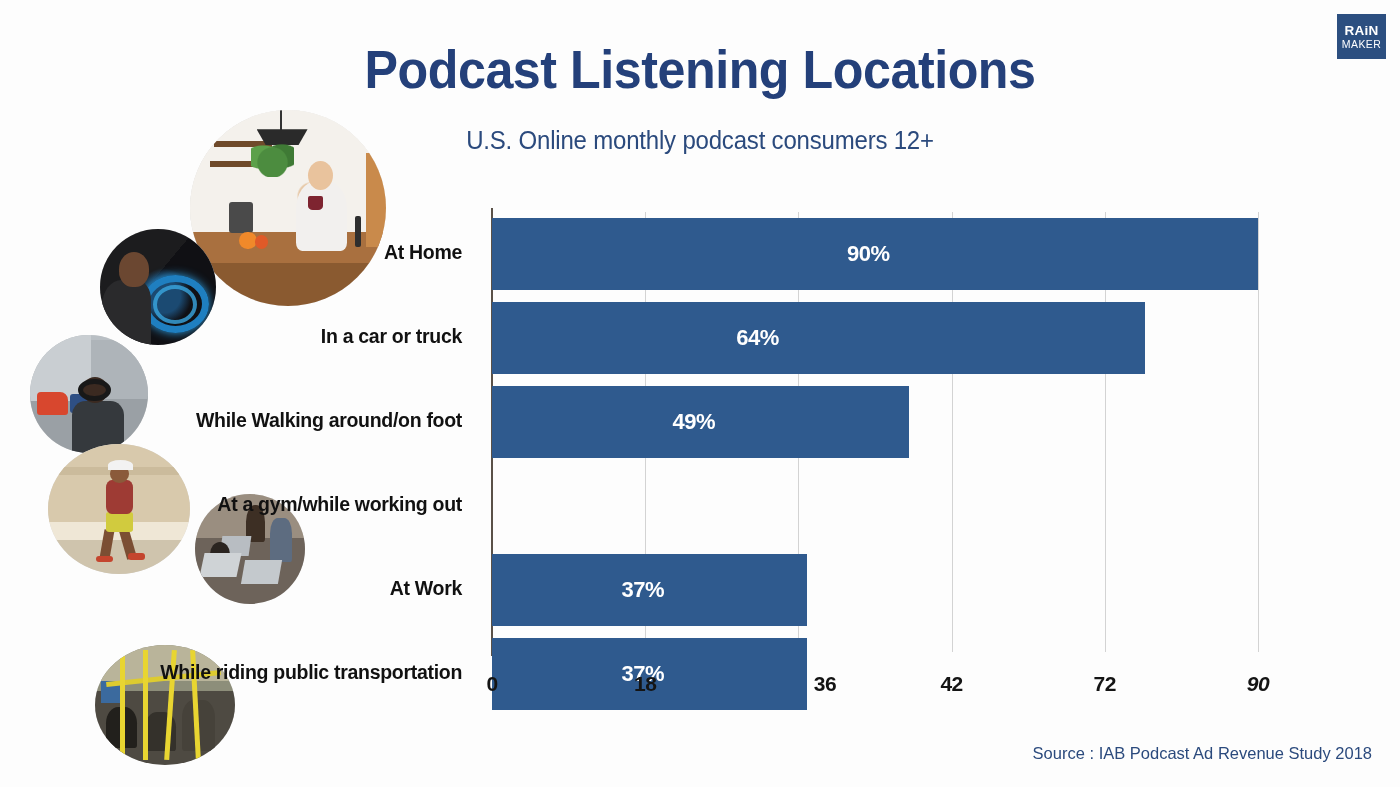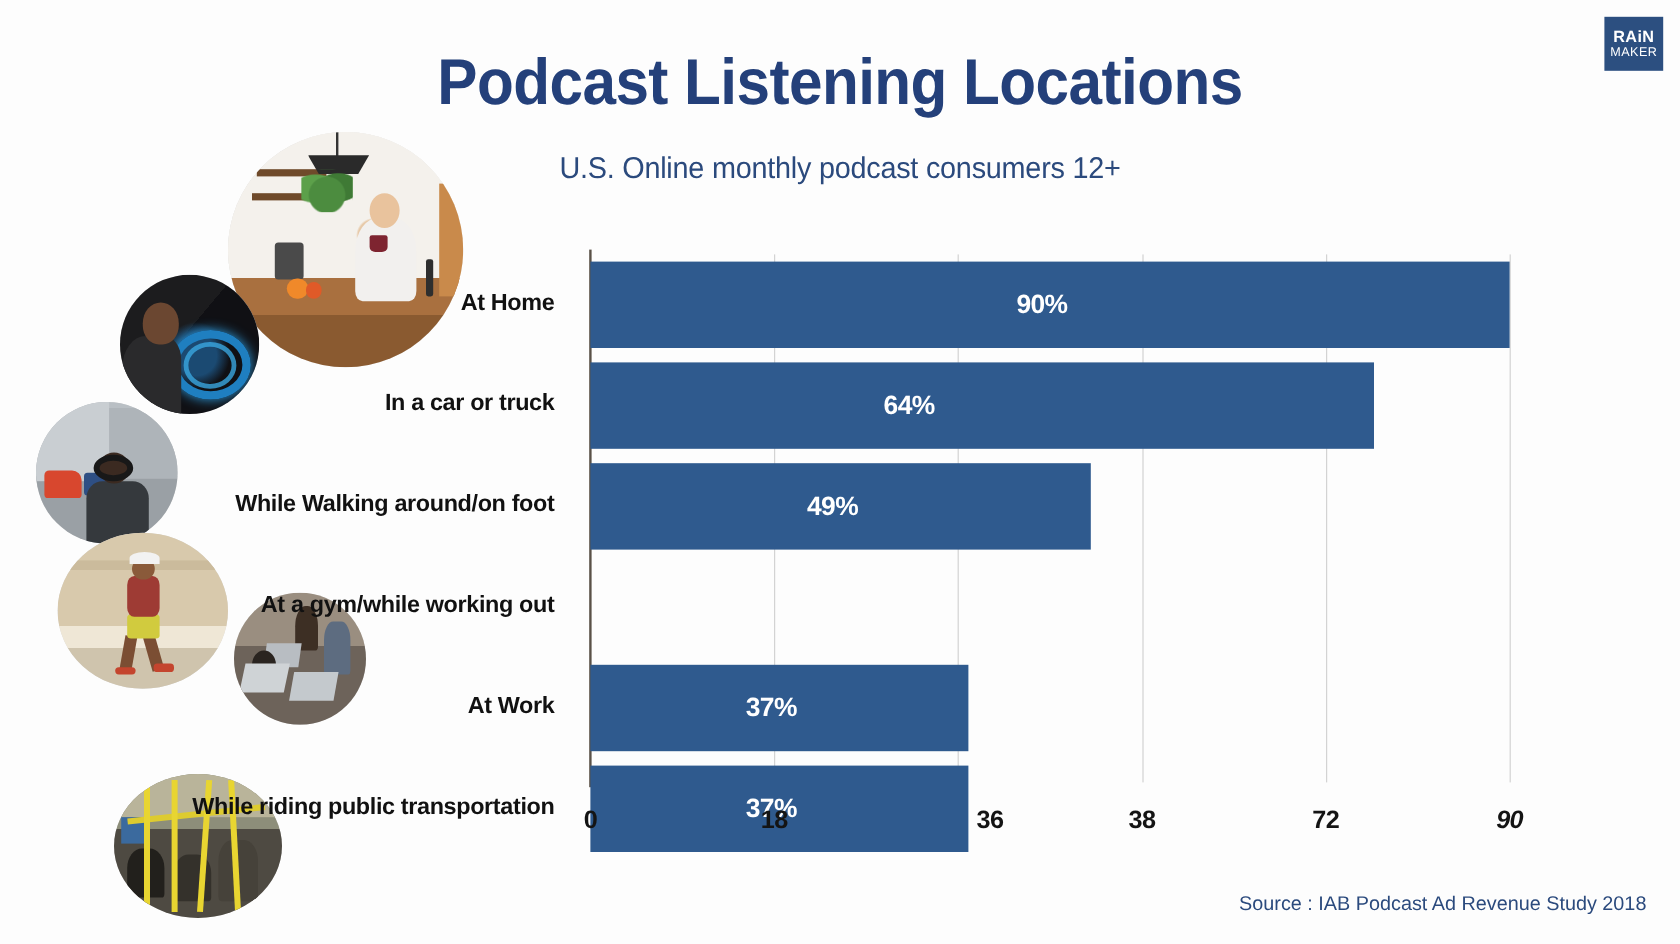--- a/index.html
+++ b/index.html
@@ -398,21 +398,21 @@
       <div class="cat-label-wrap" style="top: 577px;">At Work</div>
       <div class="bar-row" style="top: 638px; left: 492px; width: 314.911px;">
         <div class="bar" style="width: 314.911px; background: rgb(47, 90, 142);">
           <div class="bar-value" style="color: rgb(255, 255, 255); left: 129.456px;">37%</div>
         </div>
       </div>
       <div class="cat-label-wrap" style="top: 661px;">While riding public transportation</div>
       <div class="tick-label" style="left: 492px;">0</div>
       <div class="tick-label" style="left: 645.2px;">18</div>
       <div class="tick-label" style="left: 825px;">36</div>
-      <div class="tick-label" style="left: 951.6px;">38</div>
+      <div class="tick-label" style="left: 951.6px;">42</div>
       <div class="tick-label" style="left: 1104.8px;">72</div>
       <div class="tick-label" style="left: 1258px; font-style: italic;">90</div>
     </div>
 
   <div id="source">
     <span class="src-label">Source :</span>
     <span class="src-text">IAB Podcast Ad Revenue Study 2018</span>
   </div>
 
 </div>

